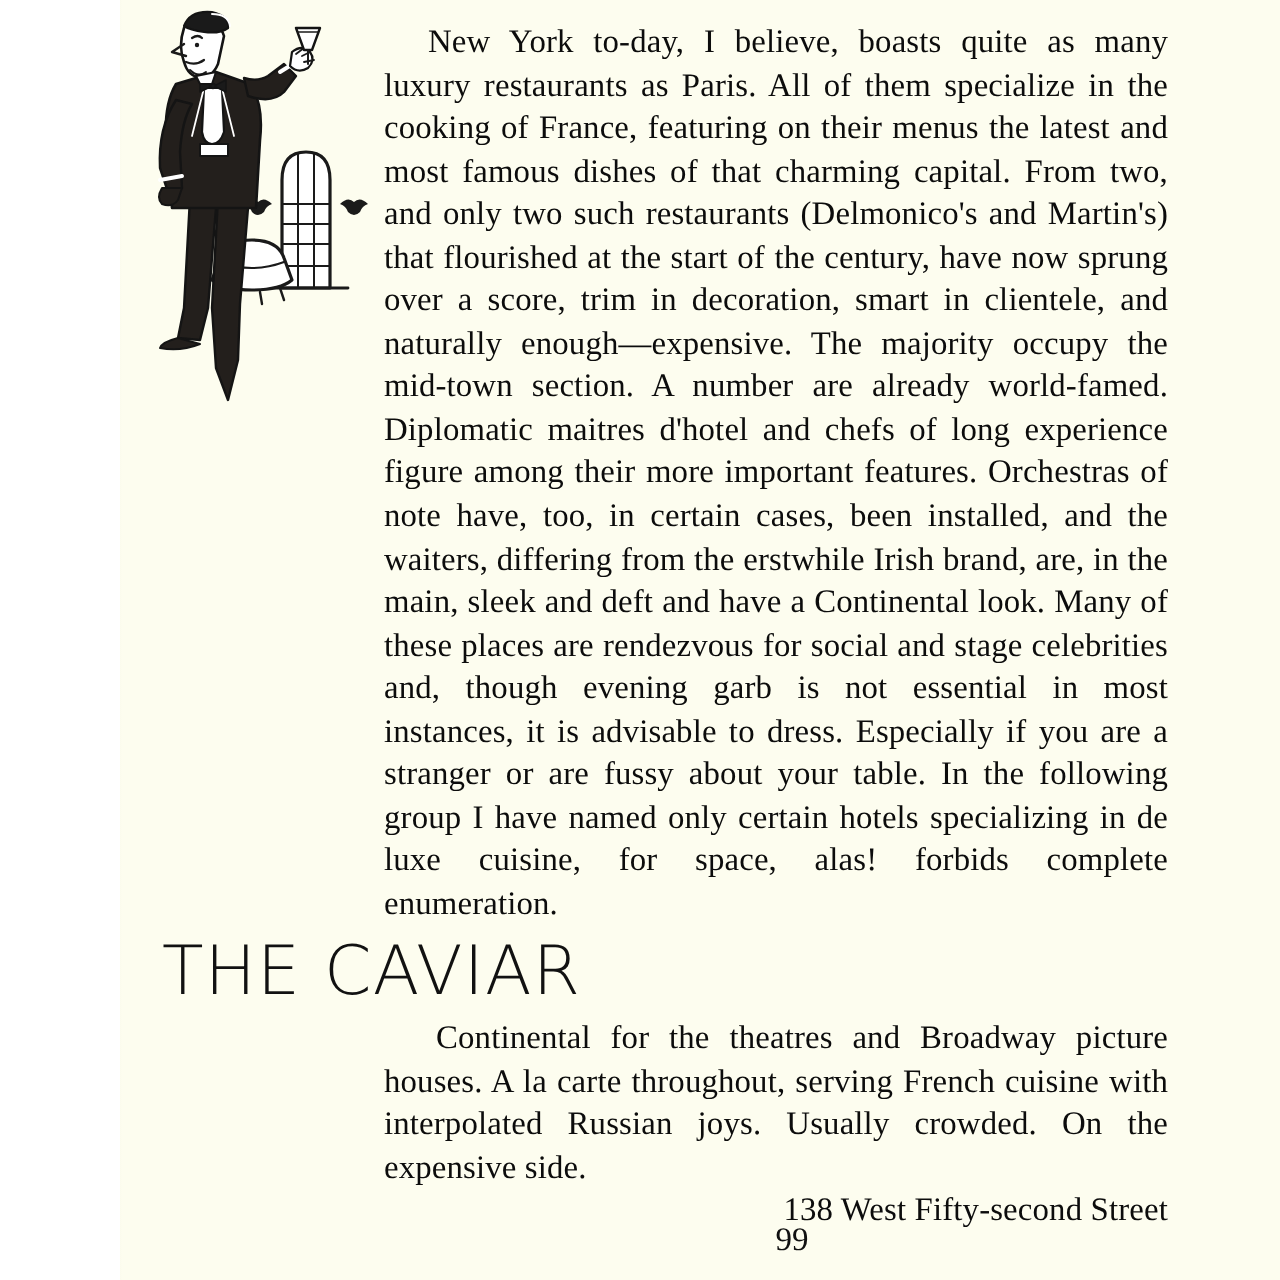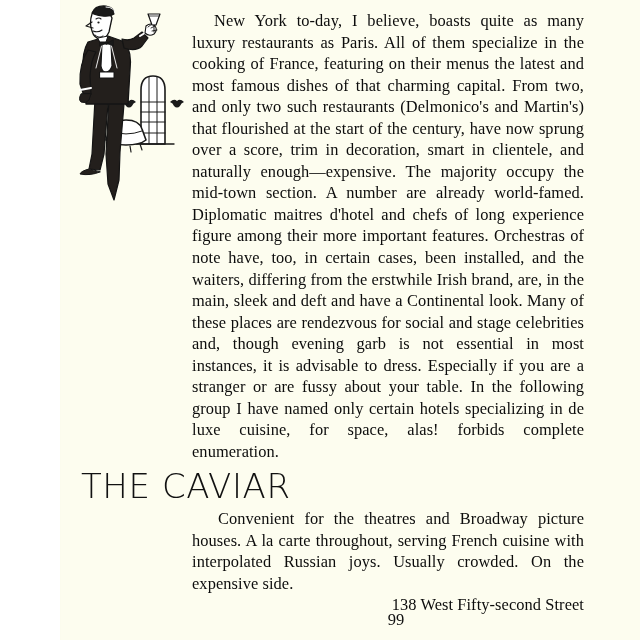--- a/index.html
+++ b/index.html
@@ -192,19 +192,19 @@
     </svg>
   </div>
 
   <div id="bodytext">
     <p>New York to-day, I believe, boasts quite as many luxury restaurants as Paris. All of them specialize in the cooking of France, featuring on their menus the latest and most famous dishes of that charming capital. From two, and only two such restaurants (Delmonico's and Martin's) that flourished at the start of the century, have now sprung over a score, trim in decoration, smart in clientele, and naturally enough—expensive. The majority occupy the mid-town section. A number are already world-famed. Diplomatic maitres d'hotel and chefs of long experience figure among their more important features. Orchestras of note have, too, in certain cases, been installed, and the waiters, differing from the erstwhile Irish brand, are, in the main, sleek and deft and have a Continental look. Many of these places are rendezvous for social and stage celebrities and, though evening garb is not essential in most instances, it is advisable to dress. Especially if you are a stranger or are fussy about your table. In the following group I have named only certain hotels specializing in de luxe cuisine, for space, alas! forbids complete enumeration.</p>
   </div>
 
   <div id="section-heading">THE CAVIAR</div>
 
   <div id="entry">
-    <p class="desc">Convenient for the theatres and Broadway picture houses. A la carte throughout, serving French cuisine with interpolated Russian joys. Usually crowded. On the expensive side.</p>
+    <p class="desc">Continental for the theatres and Broadway picture houses. A la carte throughout, serving French cuisine with interpolated Russian joys. Usually crowded. On the expensive side.</p>
     <p class="address">138 West Fifty-second Street</p>
   </div>
 
   <div id="folio">99</div>
 
 </div>
 
 </body></html>

